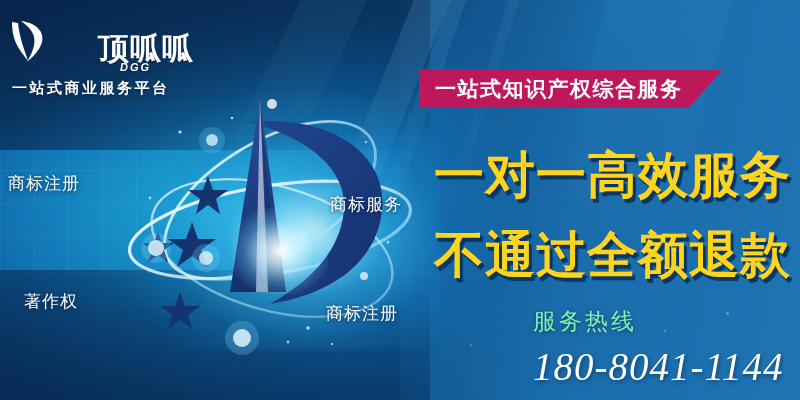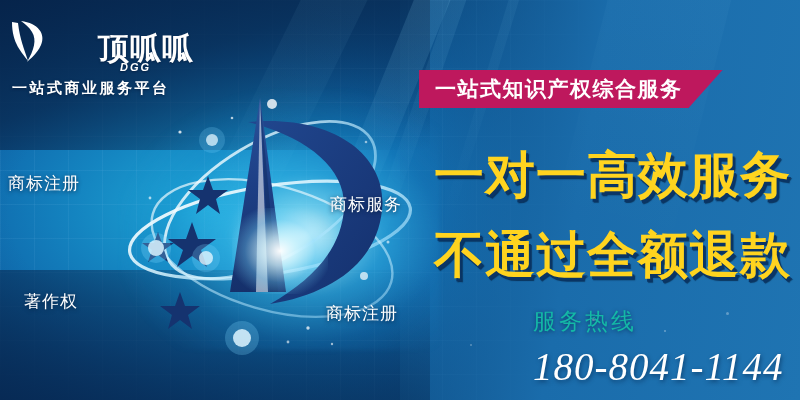--- a/index.html
+++ b/index.html
@@ -164,21 +164,21 @@
       2px 3px 0 #0a3566,
       3px 4px 1px rgba(5,35,70,.75);
     margin-left: 12px;
   }
   .headline-1 { top: 142px; }
   .headline-2 { top: 222px; }
 
   .hotline-label {
     position: absolute;
     left: 533px; top: 306px;
-    color: #14b8a6;
+    color: #86efac;
     font-size: 23px;
     letter-spacing: 3px;
     white-space: nowrap;
     text-shadow: 0 1px 4px rgba(2,30,65,.6);
   }
   .hotline-number {
     position: absolute;
     left: 533px; top: 344px;
     color: #ffffff;
     font-family: "Liberation Serif", "DejaVu Serif", serif;

